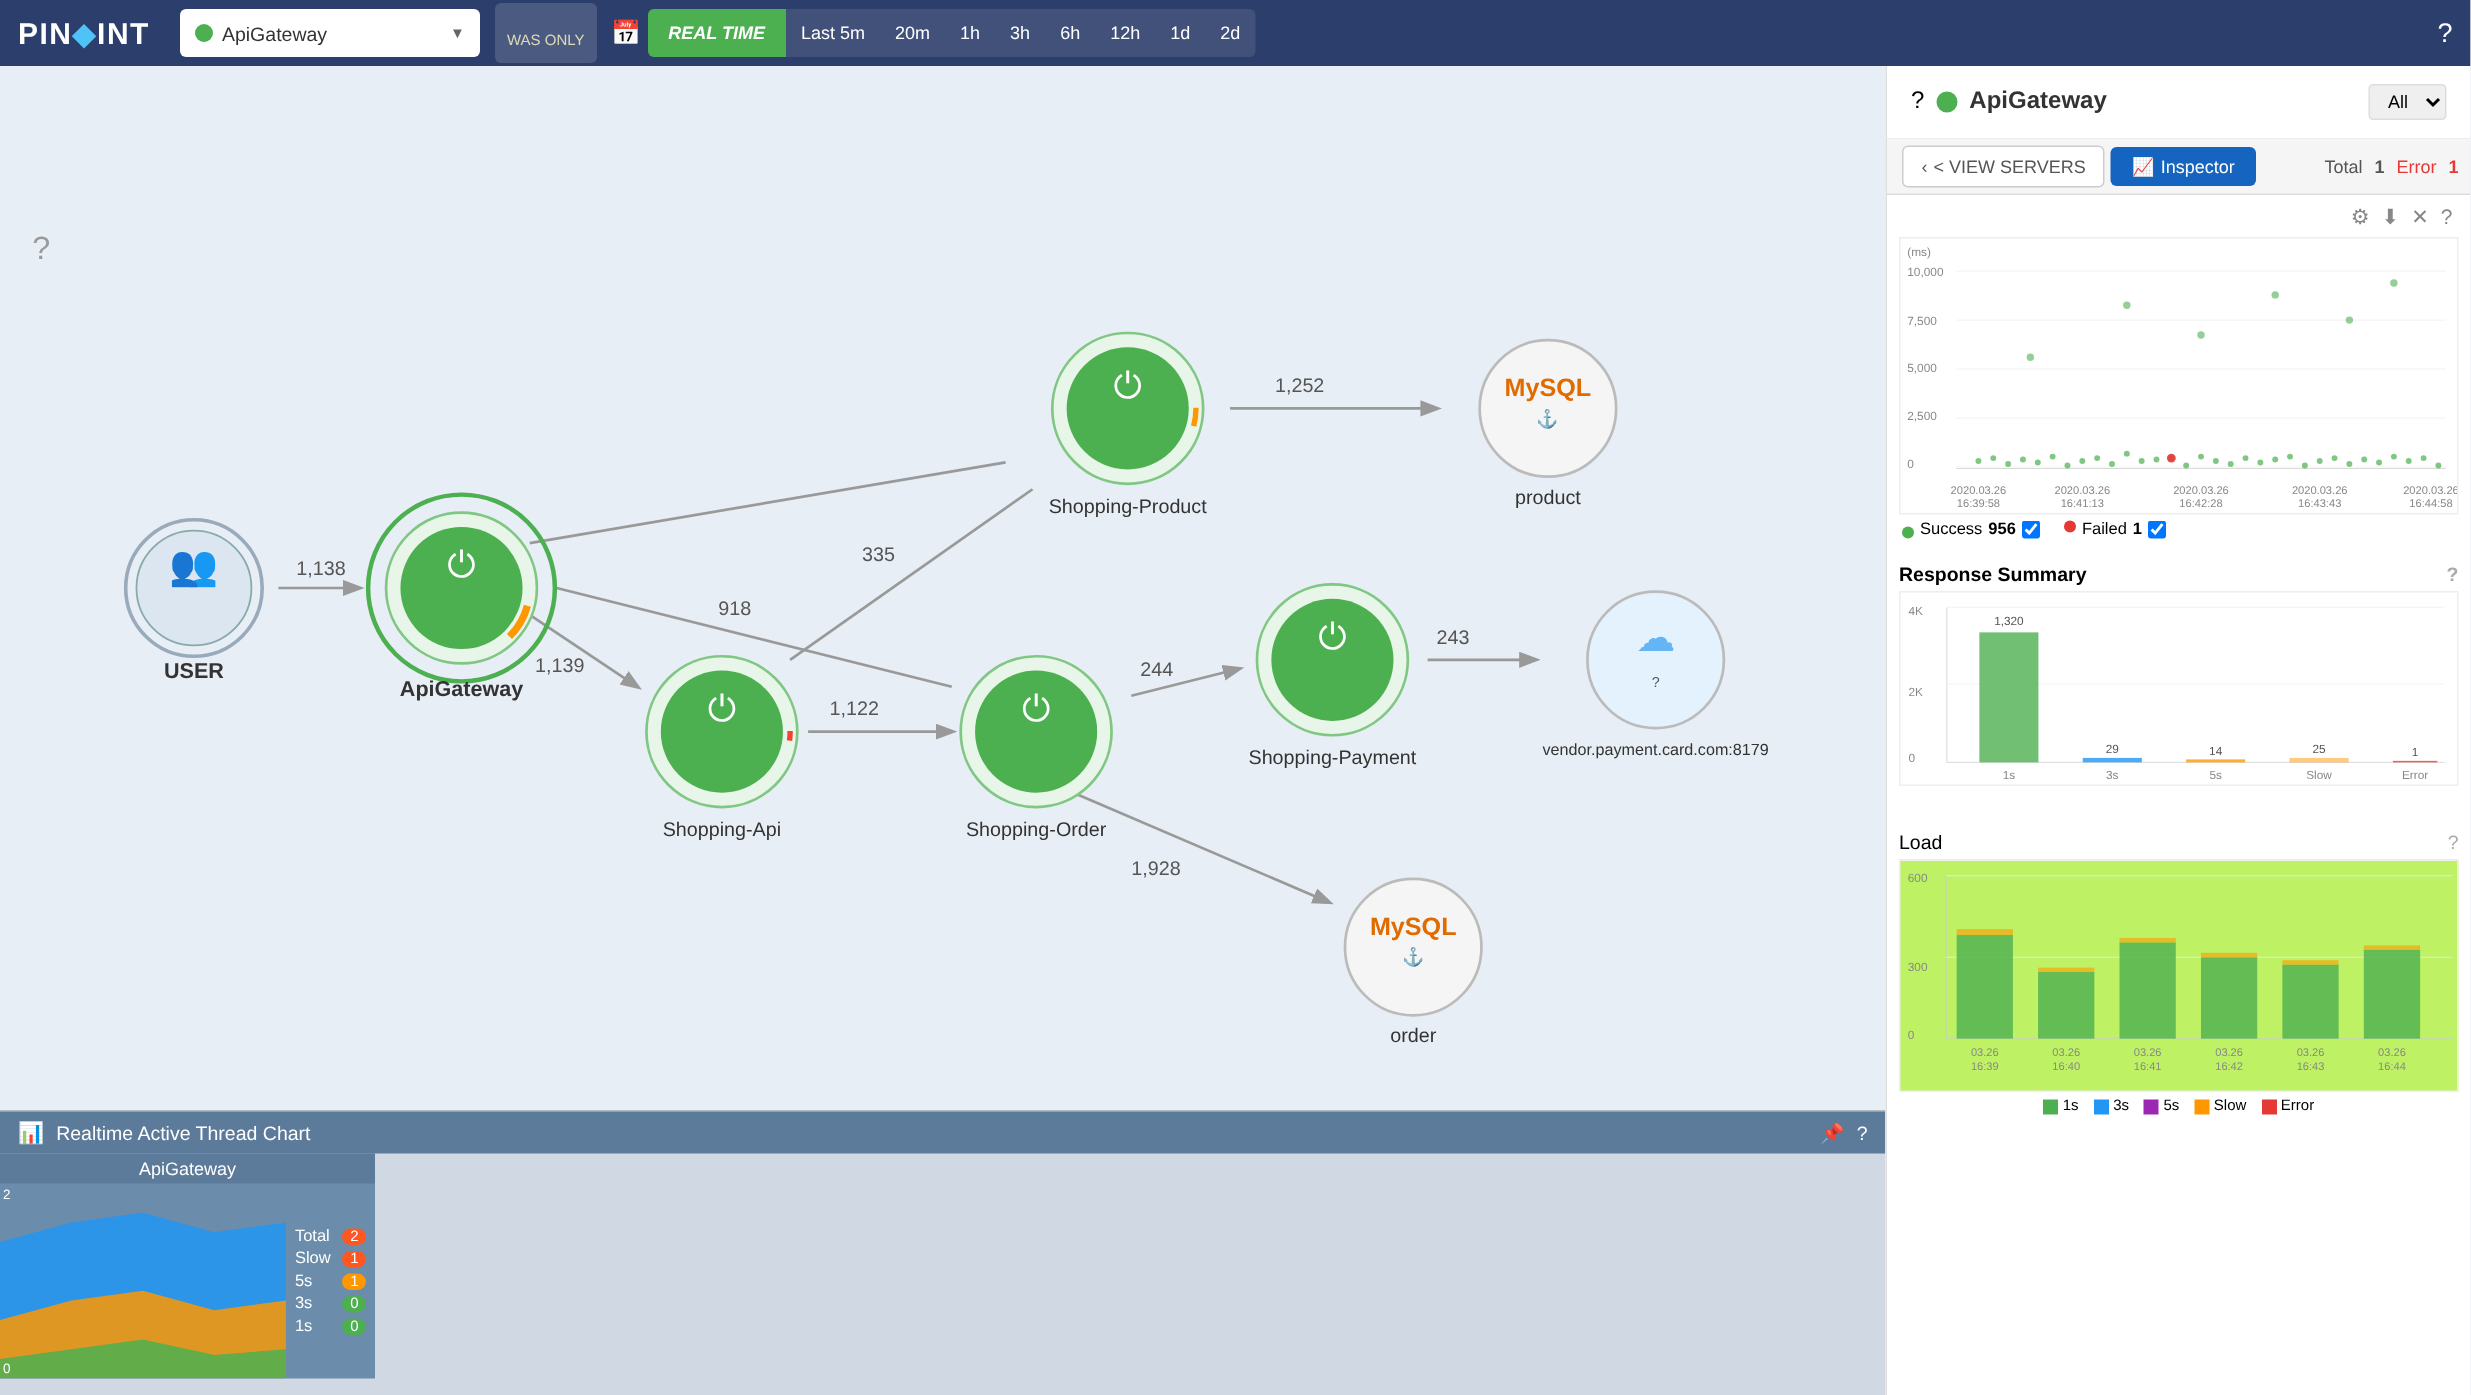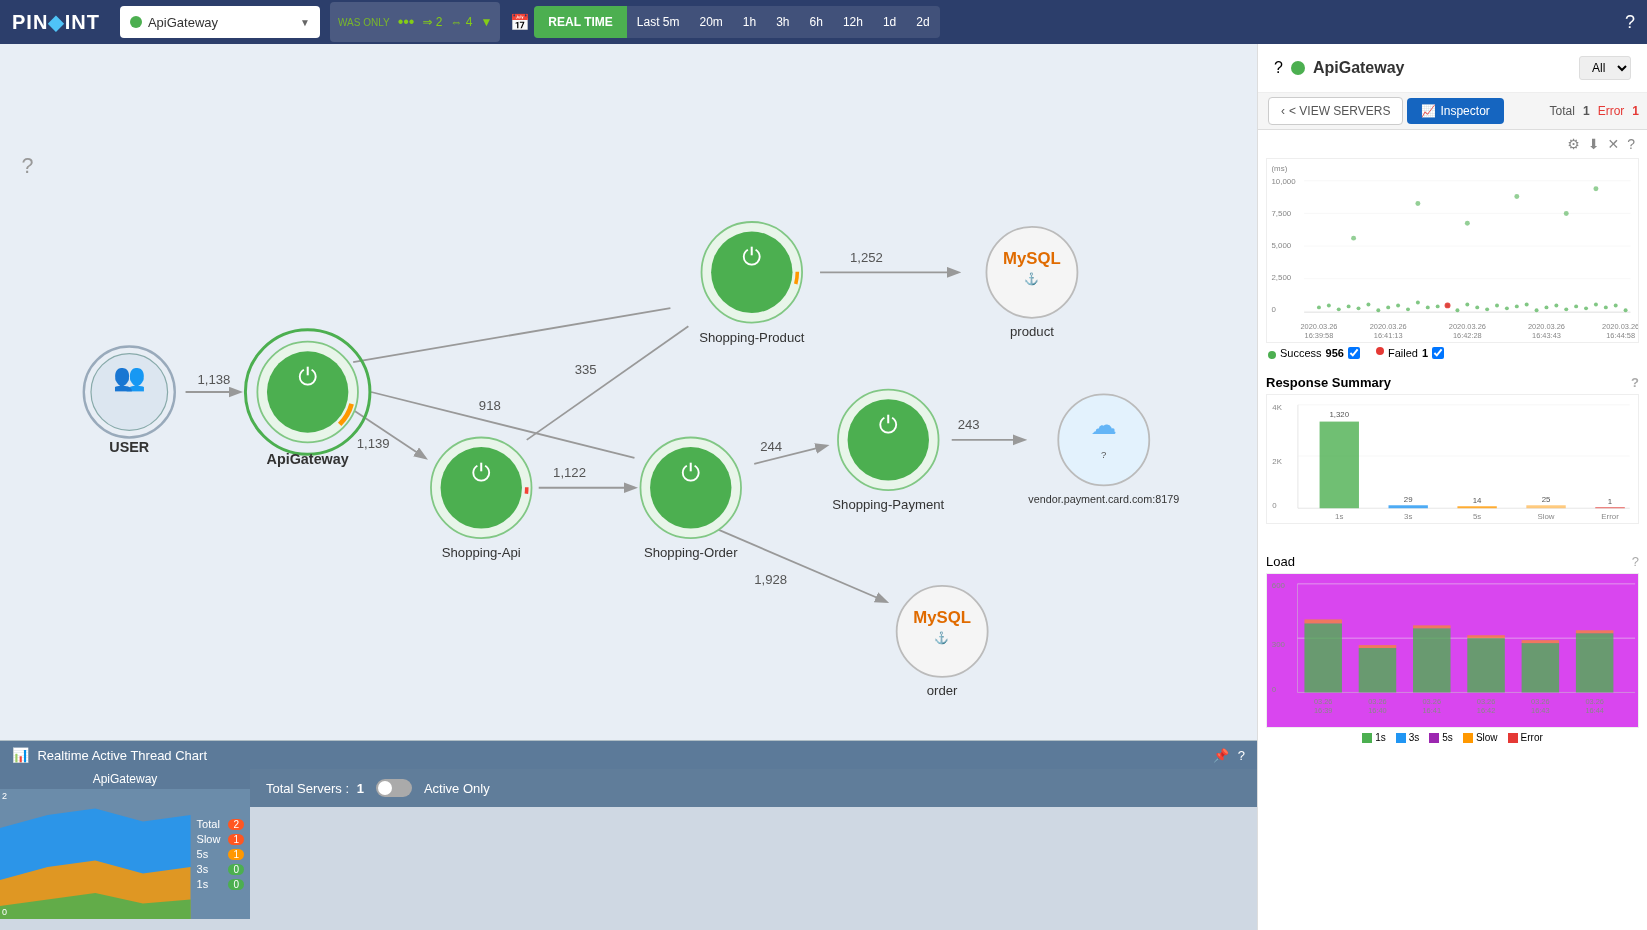--- a/index.html
+++ b/index.html
@@ -36,41 +36,43 @@
     .app-selector .dot { width:12px;height:12px;background:#4CAF50;border-radius:50%; }
     .app-selector .name { flex:1; font-size:13px; color:#333; }
     .app-selector .arrow { color:#666; font-size:10px; }
     .header-controls {
       display: flex;
       align-items: center;
       background: rgba(255,255,255,0.15);
       border-radius: 4px;
       padding: 20px 8px;
       gap: 8px;
-      color: #84cc16;
+      color: #fef9c3;
       font-size: 12px;
       height: 32px;
+      flex-direction: column;
     }
     .time-controls {
       display: flex;
       align-items: center;
       background: rgba(255,255,255,0.1);
       border-radius: 4px;
       height: 32px;
       overflow: hidden;
     }
     .realtime-btn {
       background: #4CAF50;
       color: white;
       border: none;
       padding: 0 14px;
       height: 32px;
       cursor: pointer;
       font-size: 12px;
       font-weight: bold;
+      font-style: italic;
     }
     .time-btn {
       background: transparent;
       color: white;
       border: none;
       padding: 0 10px;
       height: 32px;
       cursor: pointer;
       font-size: 12px;
     }
@@ -314,30 +316,20 @@
               </div>
               <div style="display:flex;justify-content:space-between;gap:8px;align-items:center;">
                 <span>1s</span>
                 <span style="background:#4CAF50;border-radius:8px;padding:0 5px;font-size:10px;">0</span>
               </div>
             </div>
           </div>
         </div>
 
         <div style="flex:1;display:flex;flex-direction:column;">
-          <div style="display:flex;align-items:center;padding:6px 16px;gap:12px;background:#607d9a;height:38px;">
-            <span style="color:white;font-size:13px;">
-              <span>Total Servers :</span>
-              <strong style="margin-left:4px;">1</strong>
-            </span>
-            <div style="position:relative;width:36px;height:18px;background:#aaa;border-radius:9px;cursor:pointer;">
-              <div style="position:absolute;width:14px;height:14px;background:white;border-radius:50%;top:2px;left:2px;"></div>
-            </div>
-            <span style="color:white;font-size:13px;">Active Only</span>
-          </div>
         </div>
       </div>
     </div>
   </div>
 
   <div class="inspector-panel">
 
     <div style="display:flex;align-items:center;padding:12px 16px;border-bottom:1px solid #eee;gap:8px;">
       <span style="font-size:16px;cursor:pointer;">?</span>
       <div style="width:14px;height:14px;background:#4CAF50;border-radius:50%;"></div>
@@ -502,21 +494,21 @@
             <text x="345" y="126" font-size="8" fill="#888" text-anchor="middle">Error</text>
           </svg>
         </div>
       </div>
 
       <div>
         <div style="display:flex;justify-content:space-between;align-items:center;font-size:13px;font-weight:normal;padding:4px 0;">
           <span>Load</span>
           <span style="color:#aaa;cursor:pointer;">?</span>
         </div>
-        <div style="width:100%;height:155px;background:#d946ef;border:1px solid #eee;position:relative;">
+        <div style="width:100%;height:155px;background:#bef264;border:1px solid #eee;position:relative;">
           <svg width="100%" height="100%" viewBox="0 0 370 155">
 
             <text x="2" y="14" font-size="8" fill="#888">600</text>
             <text x="2" y="74" font-size="8" fill="#888">300</text>
             <text x="2" y="120" font-size="8" fill="#888">0</text>
             <line x1="28" y1="10" x2="28" y2="120" stroke="#ccc" stroke-width="0.5"></line>
             <line x1="28" y1="120" x2="370" y2="120" stroke="#ccc" stroke-width="0.5"></line>
             <line x1="28" y1="10" x2="370" y2="10" stroke="#eee" stroke-width="0.5"></line>
             <line x1="28" y1="65" x2="370" y2="65" stroke="#eee" stroke-width="0.5"></line>
 

